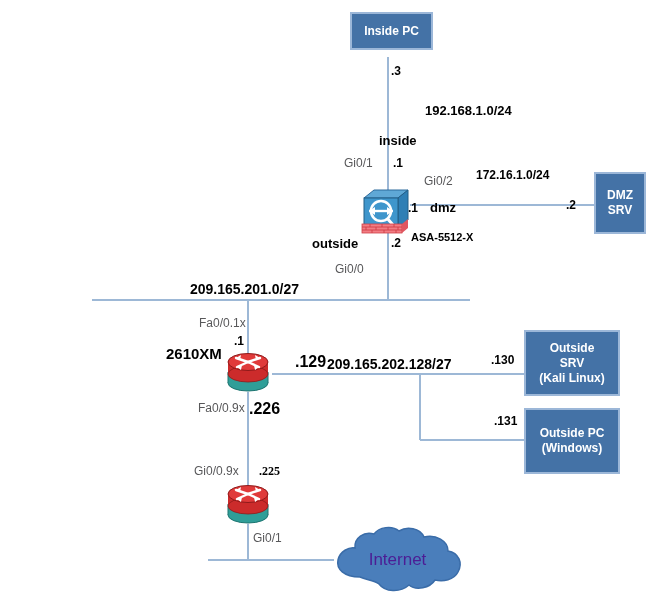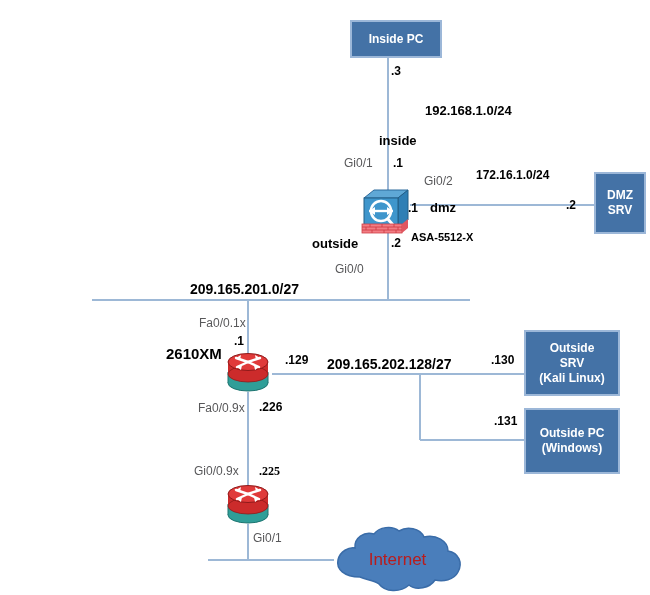--- a/index.html
+++ b/index.html
@@ -56,21 +56,21 @@
   }
   .lbl.bold { font-weight: bold; }
   .lbl.gray { color: #58585a; font-weight: normal; }
 
   
   .cloud {
     position: absolute;
     display: flex;
     align-items: center;
     justify-content: center;
-    color: #b91c1c;
+    color: #4c1d95;
     font-size: 17px;
   }
   .cloud svg { position: absolute; left: 0; top: 0; }
   .cloud span { position: relative; z-index: 2; }
 
   
   .dev { position: absolute; }
 </style>
 </head>
 <body>
@@ -98,21 +98,21 @@
 
       <line x1="248" y1="392" x2="248" y2="485"></line>
 
       <line x1="248" y1="524" x2="248" y2="560"></line>
 
       <line x1="208" y1="560" x2="334" y2="560"></line>
     </g>
   </svg>
 
 
-  <div class="node-box" style="left:350px; top:20px; width:92px; height:38px; font-size:12px;">
+  <div class="node-box" style="left:350px; top:12px; width:83px; height:38px; font-size:12px;">
     <span class="ln">Inside PC</span>
   </div>
 
   <div class="node-box" style="left:594px; top:172px; width:52px; height:62px; font-size:12px;">
     <span class="ln">DMZ</span>
     <span class="ln">SRV</span>
   </div>
 
   <div class="node-box" style="left:524px; top:330px; width:96px; height:66px; font-size:12px;">
     <span class="ln">Outside</span>
@@ -246,31 +246,31 @@
   <div class="lbl gray" style="left:335px; top:262px; font-size:12px;">Gi0/0</div>
 
   <div class="lbl bold" style="left:190px; top:281px; font-size:14px;">209.165.201.0/27</div>
 
   <div class="lbl gray" style="left:199px; top:316px; font-size:12px;">Fa0/0.1x</div>
 
   <div class="lbl bold" style="left:234px; top:334px; font-size:12px;">.1</div>
 
   <div class="lbl bold" style="left:166px; top:345px; font-size:15px;">2610XM</div>
 
-  <div class="lbl bold" style="left:285px; top:353px; font-size:12px;">.129</div>
+  <div class="lbl bold" style="left:295px; top:353px; font-size:16px;">.129</div>
 
   <div class="lbl bold" style="left:327px; top:356px; font-size:14px;">209.165.202.128/27</div>
 
   <div class="lbl bold" style="left:491px; top:353px; font-size:12px;">.130</div>
 
   <div class="lbl bold" style="left:494px; top:414px; font-size:12px;">.131</div>
 
   <div class="lbl gray" style="left:198px; top:401px; font-size:12px;">Fa0/0.9x</div>
 
-  <div class="lbl bold" style="left:259px; top:400px; font-size:12px;">.226</div>
+  <div class="lbl bold" style="left:249px; top:400px; font-size:16px;">.226</div>
 
 
   <div class="lbl gray" style="left:194px; top:464px; font-size:12px;">Gi0/0.9x</div>
 
   <div class="lbl bold" style="left:259px; top:464px; font-size:12px;font-family:Liberation Serif, serif;">.225</div>
 
   <div class="lbl gray" style="left:253px; top:531px; font-size:12px;">Gi0/1</div>
 
 </div>
 

